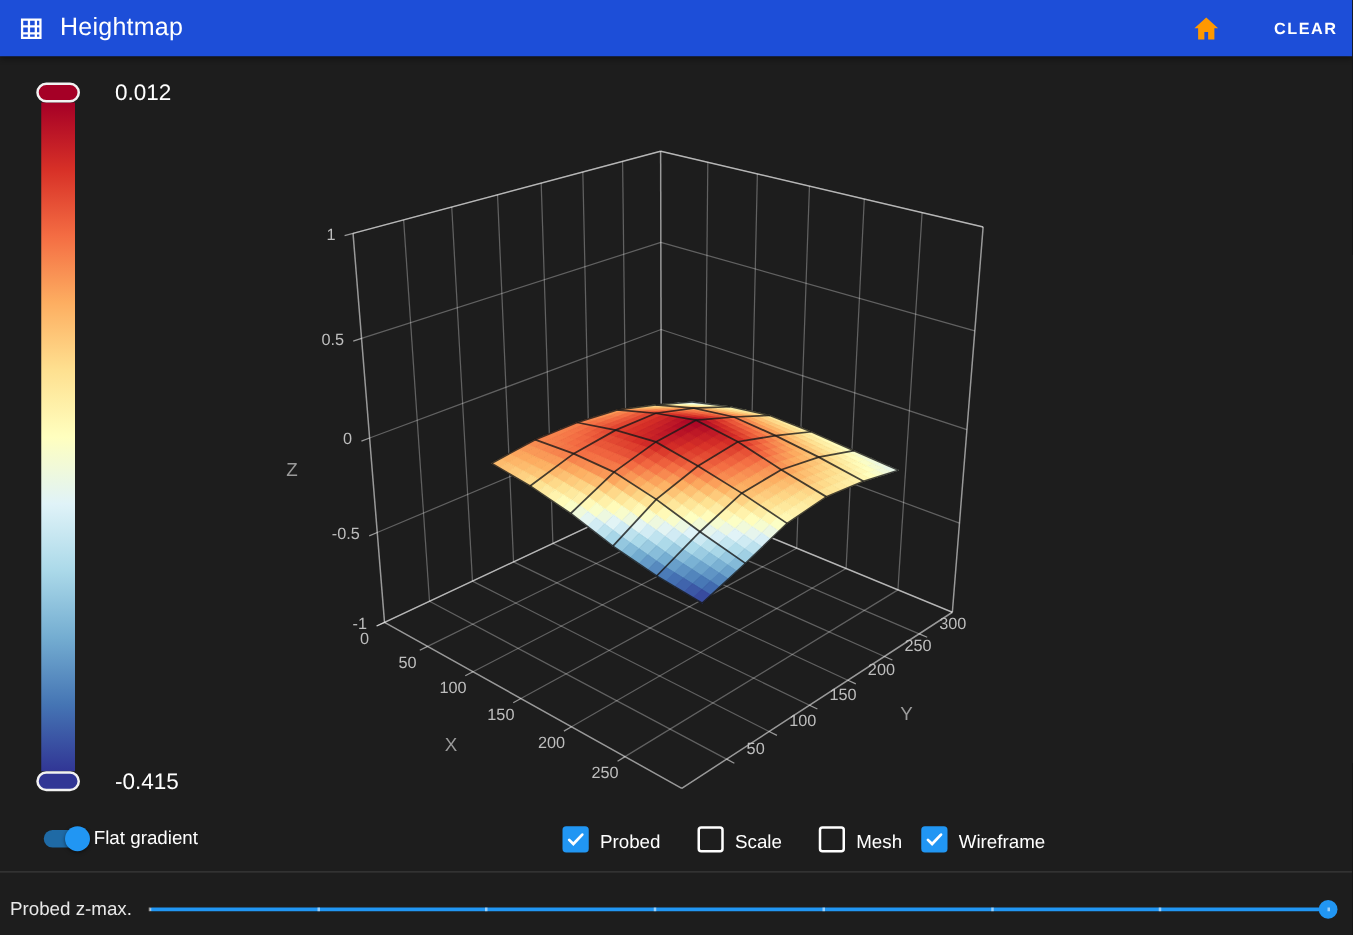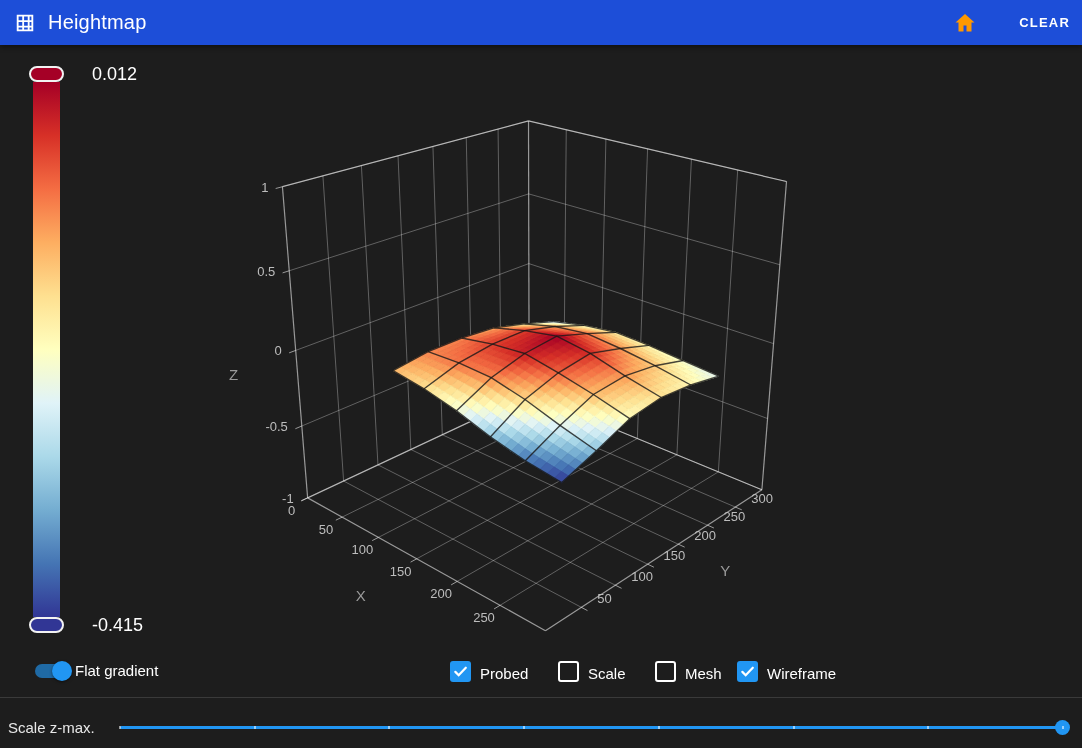--- a/index.html
+++ b/index.html
@@ -822,21 +822,21 @@
         <div class="cbox on" style="background: rgb(33, 150, 243);">
           <svg viewBox="0 0 24 24" width="19" height="19">
             <path d="M5.5 12.5l4.2 4.2 9-9.5" fill="none" stroke="#fff" stroke-width="2.8" stroke-linecap="round"></path>
           </svg>
         </div>
         <span class="clabel">Wireframe</span>
       </div>
     </div>
   <div class="divider"></div>
 
-  <div class="zmax-label">Scale z-max.</div>
+  <div class="zmax-label">Probed z-max.</div>
   <div class="slider" id="zslider">
     <div class="track" id="ztrack" style="background: rgb(33, 150, 243);"></div>
     <div class="shandle" id="zhandle" style="background: rgb(33, 150, 243); left: calc(100% - 8px);"></div>
   <div class="tick" style="left: calc(0% - 1px);"></div>
       <div class="tick" style="left: calc(14.2857% - 1px);"></div>
       <div class="tick" style="left: calc(28.5714% - 1px);"></div>
       <div class="tick" style="left: calc(42.8571% - 1px);"></div>
       <div class="tick" style="left: calc(57.1429% - 1px);"></div>
       <div class="tick" style="left: calc(71.4286% - 1px);"></div>
       <div class="tick" style="left: calc(85.7143% - 1px);"></div>

